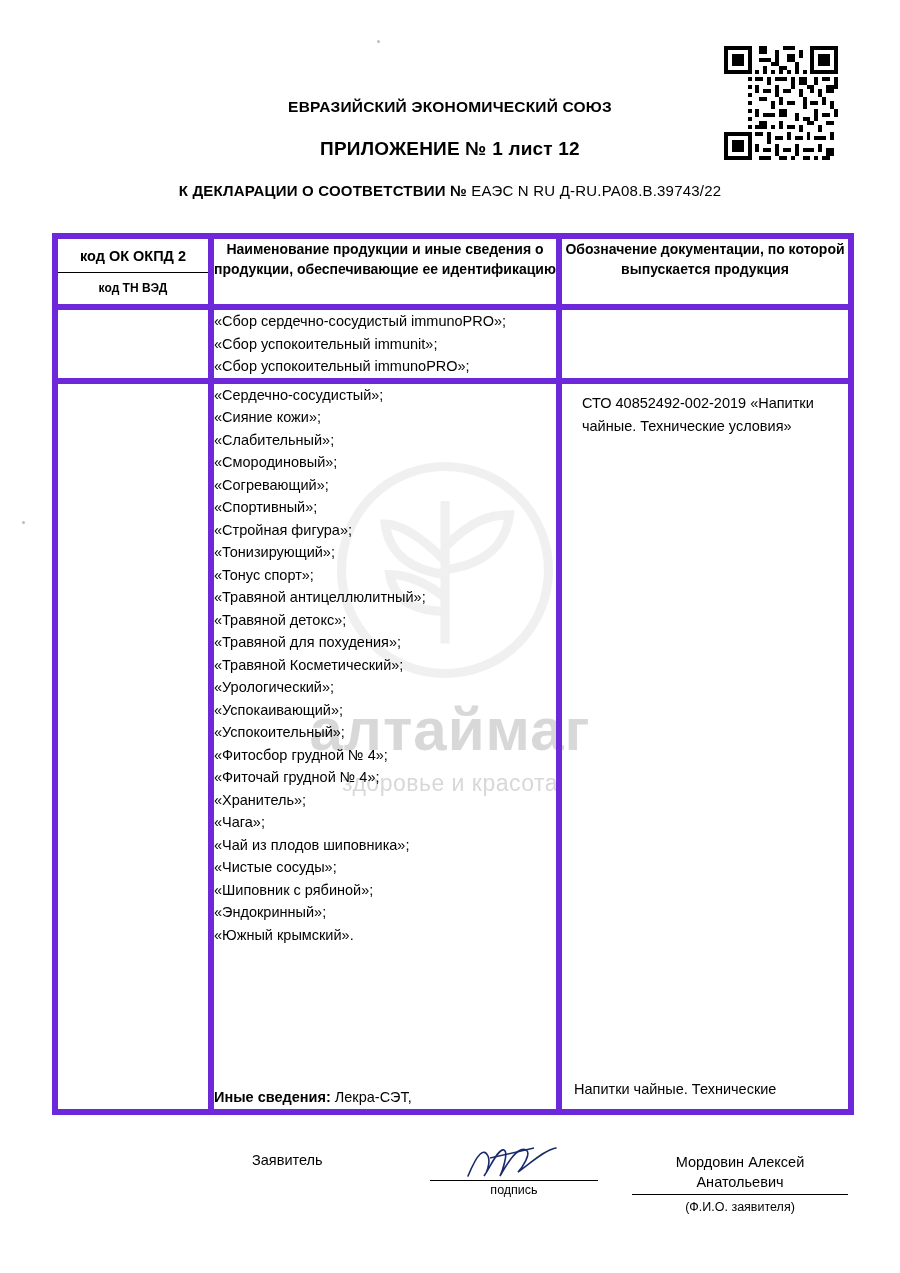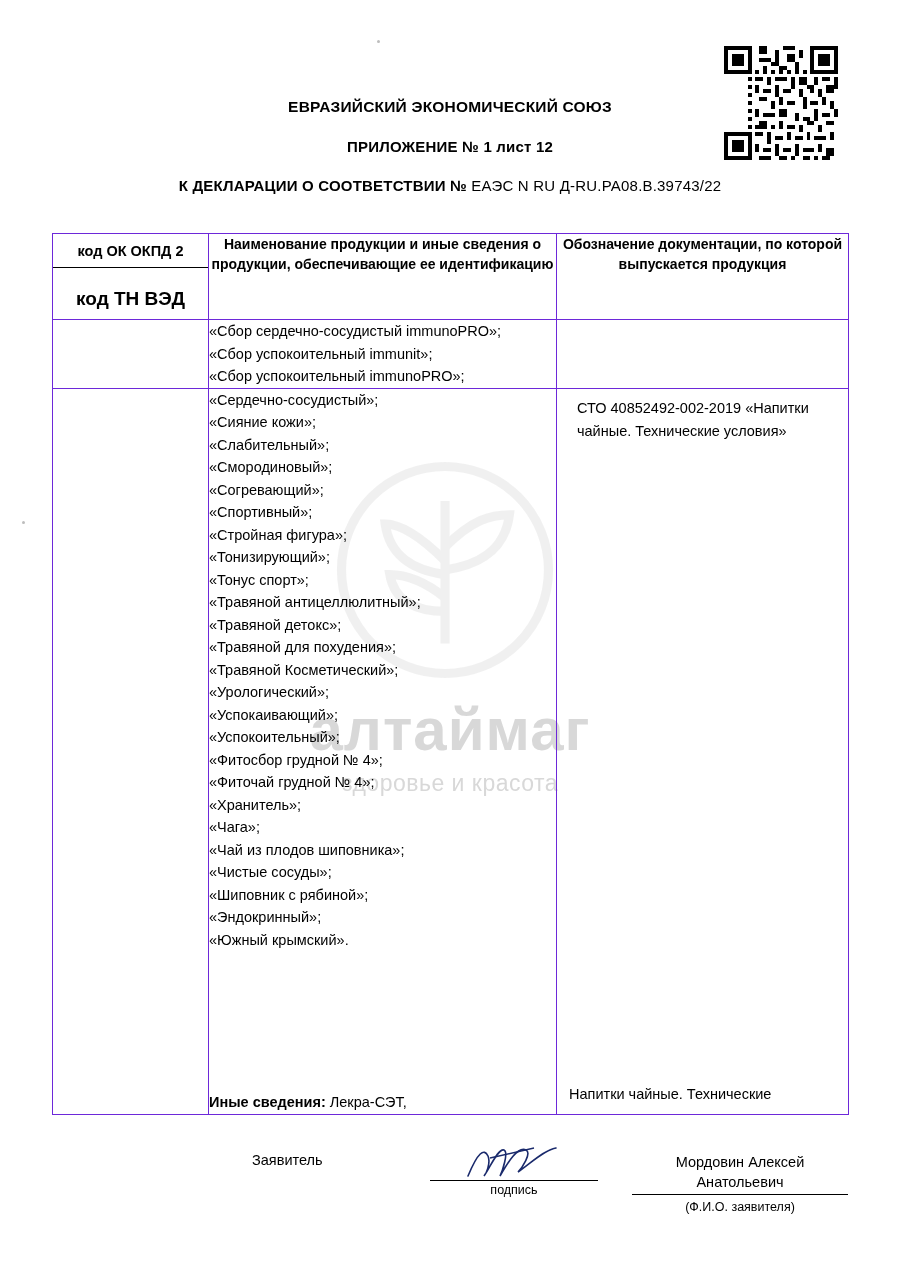--- a/index.html
+++ b/index.html
@@ -27,21 +27,21 @@
   .header {
     text-align: center;
     padding-top: 98px;
   }
   .header .line {
     font-weight: bold;
     font-size: 15.5px;
     letter-spacing: 0.2px;
     margin-bottom: 22px;
   }
-  .header .line.l2 { font-size: 15px; }
+  .header .line.l2 { font-size: 19px; }
   .header .line.l3 { font-size: 15px; margin-bottom: 0; }
   .header .line.l3 .normal {
     font-weight: normal;
     text-align: right;
   }
 
   
   .qr {
     position: absolute;
     top: 46px;
@@ -106,21 +106,21 @@
     position: absolute;
     left: 52px;
     top: 233px;
     width: 796px;
     border-collapse: collapse;
     table-layout: fixed;
     z-index: 5;
     background: transparent;
   }
   .tbl td {
-    border: 1px solid #6d28d9;
+    border: 6px solid #6d28d9;
     vertical-align: top;
     padding: 0;
     background: transparent;
   }
   .col1 { width: 156px; }
   .col2 { width: 348px; }
   .col3 { width: 292px; }
 
   .hdr-cell {
     text-align: center;
@@ -132,23 +132,22 @@
   .hdr-sub-top {
     text-align: center;
     font-weight: bold;
     font-size: 14.5px;
     padding: 9px 4px 8px 4px;
     border-bottom: 1px solid #000;
   }
   .hdr-sub-bot {
     text-align: center;
     font-weight: bold;
-    font-size: 19px;
+    font-size: 12px;
     padding: 8px 4px 9px 4px;
-    margin-top: 12px;
   }
   .hdr-stack { padding: 0 !important; }
 
   .cell-body {
     font-size: 14.5px;
     line-height: 22.5px;
     padding: 8px 10px 8px 14px;
   }
   .cell-body.doc {
     padding: 8px 10px 8px 20px;

